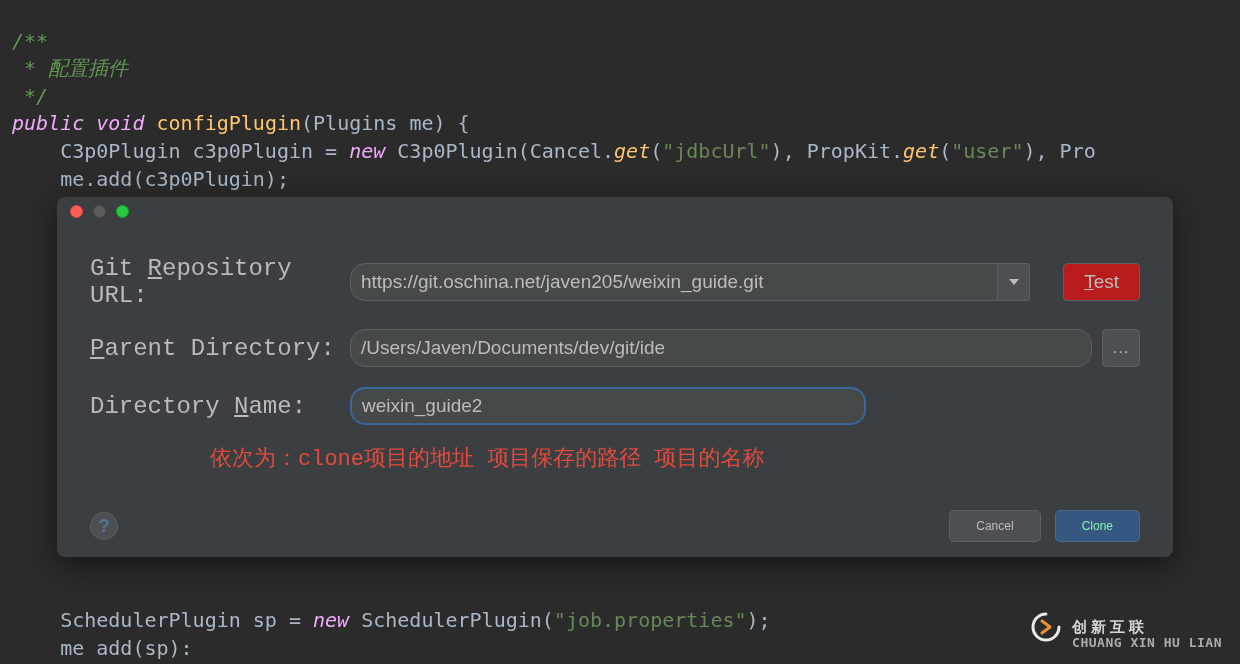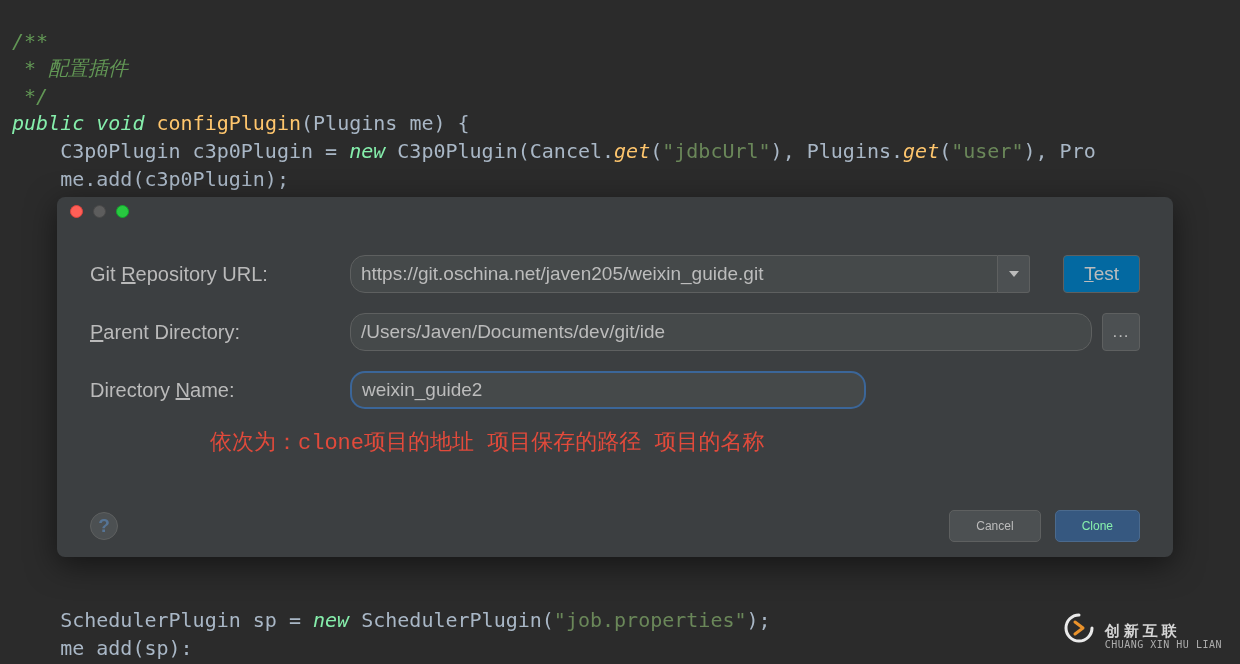--- a/index.html
+++ b/index.html
@@ -11,21 +11,21 @@
   font-size: 20px;
   color: #a9b7c6;
   overflow: hidden;
   position: relative;
 }
 .code-editor {
   padding-left: 12px;
   line-height: 1.38;
   white-space: pre;
 }
-.c-keyword { color: #86efac; font-style: italic; }
+.c-keyword { color: #f0abfc; font-style: italic; }
 .c-methodname { color: #ffc66d; }
 .c-string { color: #6a8759; }
 .c-doccomment { color: #629755; font-style: italic; }
 
 .dialog {
   position: absolute;
   left: 57px;
   top: 197px;
   width: 1116px;
   height: 360px;
@@ -66,22 +66,23 @@
 }
 .form-row {
   display: flex;
   align-items: center;
   margin-bottom: 20px;
   gap: 0;
 }
 .form-label {
   width: 260px;
   color: #bababa;
-  font-size: 20px;
+  font-size: 24px;
   flex-shrink: 0;
+  font-family: Liberation Mono, monospace;
 }
 .mn { text-decoration: underline; }
 .input-group {
   display: flex;
   flex: 1;
   align-items: stretch;
 }
 .text-input {
   flex: 1;
   height: 38px;
@@ -108,21 +109,21 @@
   display: flex;
   align-items: center;
   justify-content: center;
   color: #bcbcbc;
 }
 .dropdown-btn svg { width: 10px; height: 6px; }
 .test-btn {
   margin-left: 33px;
   height: 38px;
   padding: 0 20px;
-  background: #0369a1;
+  background: #b91c1c;
   border: 1px solid #5e6060;
   border-radius: 4px;
   color: #bcbcbc;
   font-size: 19px;
 }
 .test-btn .mn { text-decoration: underline; }
 .browse-btn {
   width: 38px;
   height: 38px;
   margin-left: 10px;
@@ -195,31 +196,31 @@
   height: 32px;
 }
 .wm-text {
   display: flex;
   flex-direction: column;
   color: #e8e8e8;
   line-height: 1.1;
   margin-top: 16px;
 }
 .wm-cn { font-size: 15px; letter-spacing: 4px; font-weight: bold; }
-.wm-en { font-size: 10px; letter-spacing: 0.5px; color: #bbb; }
+.wm-en { font-size: 13px; letter-spacing: 0.5px; color: #bbb; font-weight: bold; }
 </style>
 </head>
 <body>
 
 <div class="code-editor">
 <span class="c-doccomment">/**</span>
 <span class="c-doccomment"> * 配置插件</span>
 <span class="c-doccomment"> */</span>
 <span><span class="c-keyword">public</span> <span class="c-keyword">void</span> <span class="c-methodname">configPlugin</span><span>(Plugins me) {</span></span>
-<span><span>    C3p0Plugin c3p0Plugin = </span><span class="c-keyword">new</span><span> C3p0Plugin(Cancel.</span><span class="c-methodname" style="font-style:italic">get</span><span>(</span><span class="c-string">"jdbcUrl"</span><span>), Plugins.</span><span class="c-methodname" style="font-style:italic">get</span><span>(</span><span class="c-string">"user"</span><span>), Pro</span></span>
+<span><span>    C3p0Plugin c3p0Plugin = </span><span class="c-keyword">new</span><span> C3p0Plugin(Cancel.</span><span class="c-methodname" style="font-style:italic">get</span><span>(</span><span class="c-string">"jdbcUrl"</span><span>), PropKit.</span><span class="c-methodname" style="font-style:italic">get</span><span>(</span><span class="c-string">"user"</span><span>), Pro</span></span>
 <span>    me.add(c3p0Plugin);</span>
 <span> </span>
 <span> </span>
 <span> </span>
 <span> </span>
 <span> </span>
 <span> </span>
 <span> </span>
 <span> </span>
 <span> </span>

